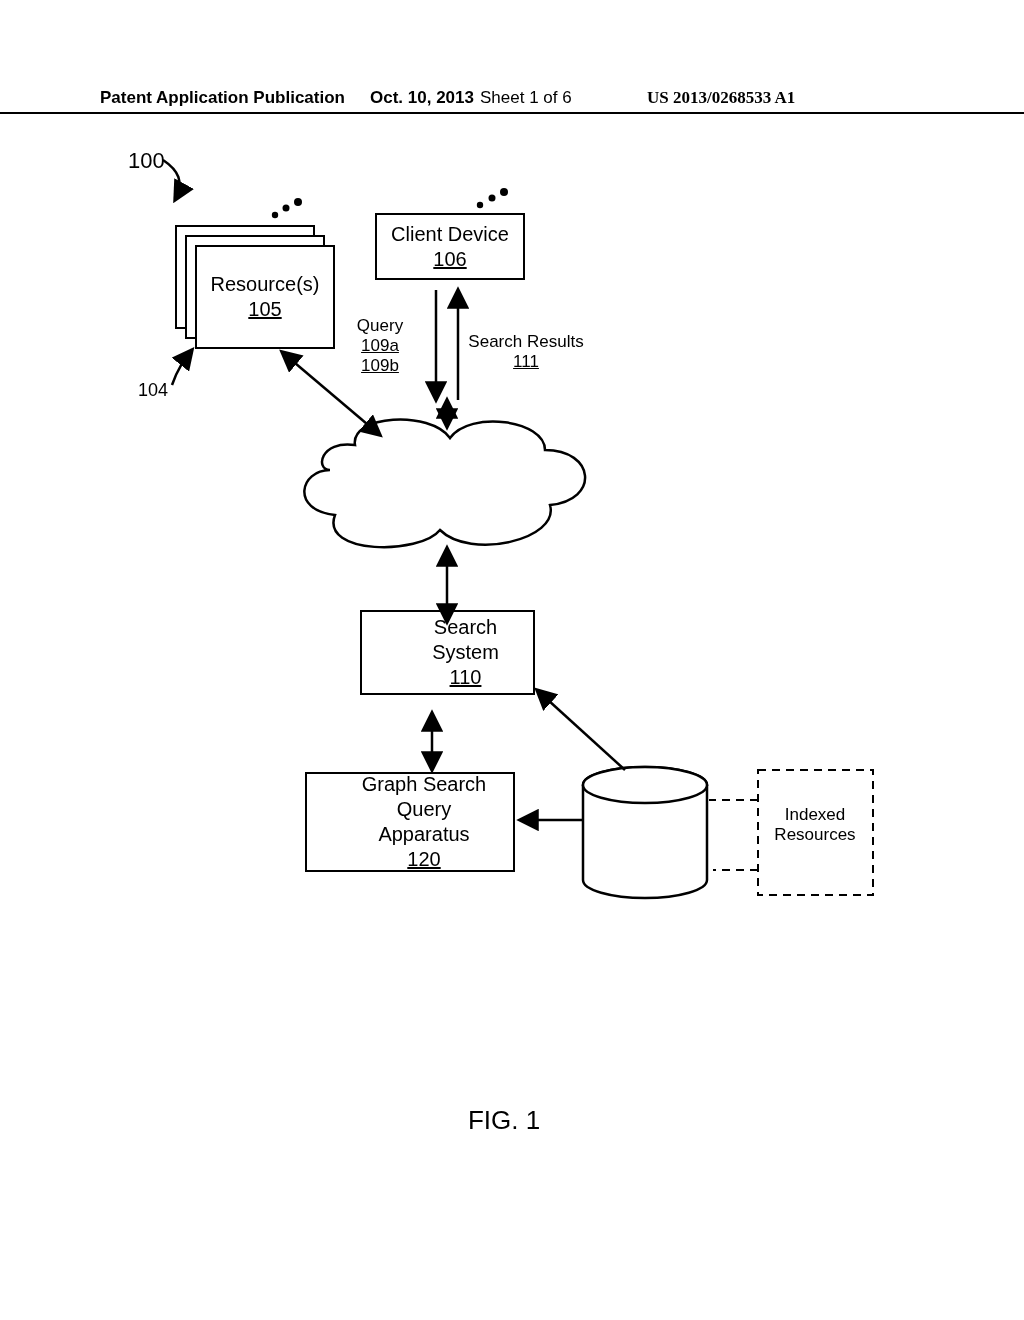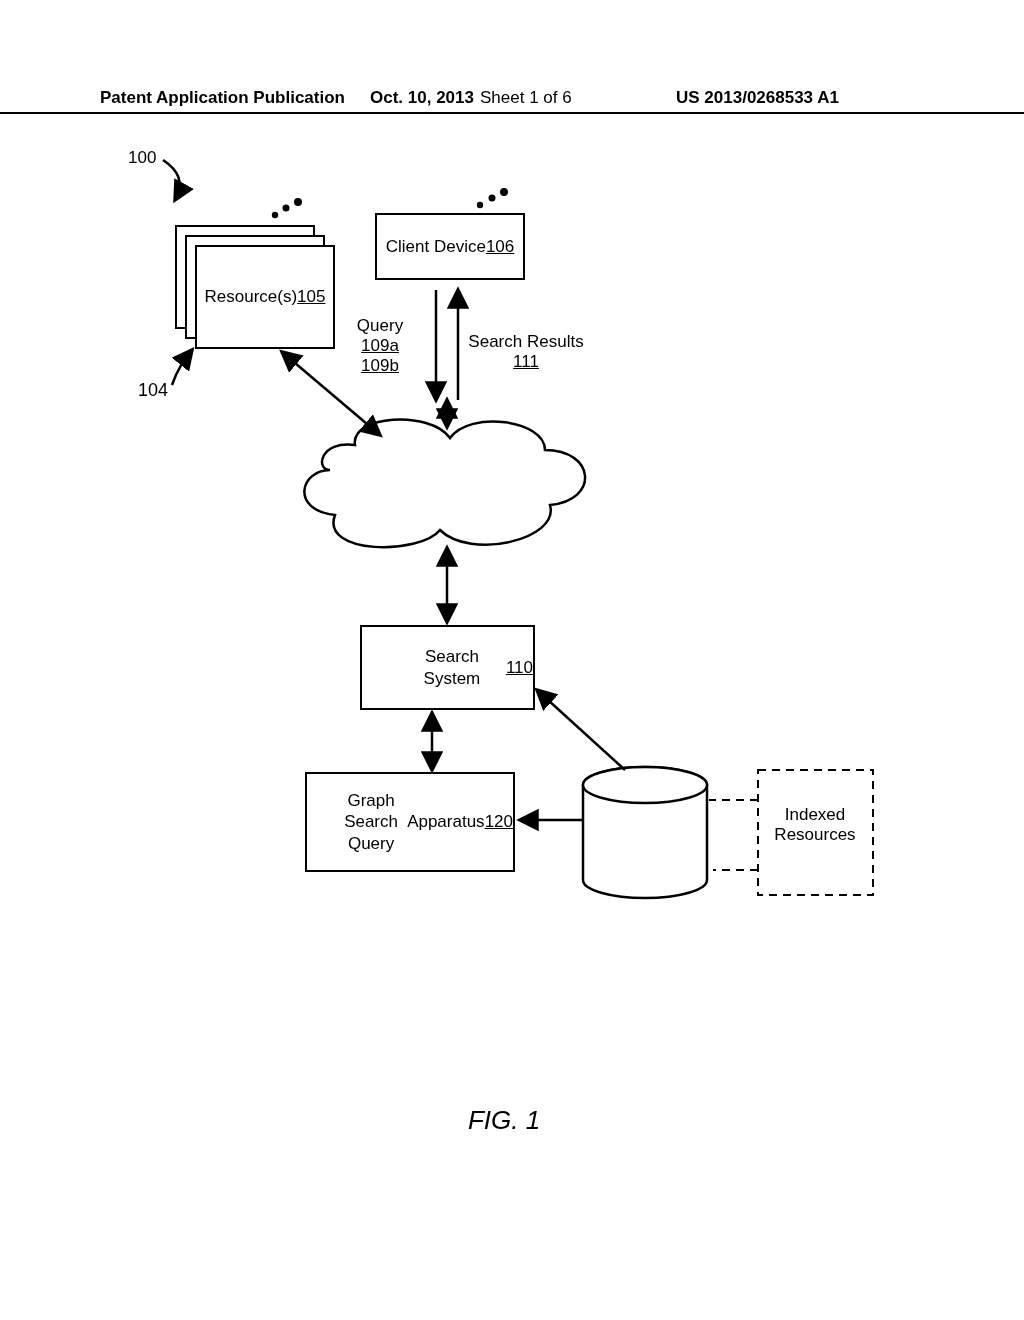--- a/index.html
+++ b/index.html
@@ -20,47 +20,46 @@
     left: 0;
     width: 1024px;
     height: 26px;
     border-bottom: 2px solid #000;
     font-weight: bold;
     font-size: 17px;
   }
   .hdr-left { position: absolute; left: 100px; }
   .hdr-mid  { position: absolute; left: 370px; }
   .hdr-sheet{ position: absolute; left: 480px; font-weight: normal; }
-  .hdr-right{ position: absolute; left: 676px; }
+  .hdr-right{ position: absolute; left: 647px; font-family: Liberation Serif, serif; }
   .fig-label {
     position: absolute;
     left: 0;
     width: 1008px;
     top: 1105px;
     text-align: center;
     font-size: 26px;
-    font-style: italic;
   }
 
   .diagram {
     position: absolute;
     left: 0; top: 0;
     width: 1024px;
     height: 1320px;
   }
   .box {
     position: absolute;
     border: 2.5px solid #000;
     background: #fff;
     text-align: center;
     display: flex;
-    flex-direction: row;
+    flex-direction: column;
     justify-content: center;
     align-items: center;
-    font-size: 17px;
+    font-size: 20px;
     line-height: 1.25;
   }
   .box .ref { text-decoration: underline; }
   .label {
     position: absolute;
     text-align: center;
     font-size: 17px;
   }
   .label .ref { text-decoration: underline; }
 
@@ -71,21 +70,21 @@
 
 <div class="page">
 
   <div class="header">
     <span class="hdr-left">Patent Application Publication</span>
     <span class="hdr-mid">Oct. 10, 2013</span>
     <span class="hdr-sheet">Sheet 1 of 6</span>
     <span class="hdr-right">US 2013/0268533 A1</span>
   </div>
 
-  <div class="label" style="left:128px; top:148px; font-size:17px;">100</div>
+  <div class="label" style="left:128px; top:148px; font-size:22px;">100</div>
 
   <div>
     <div class="box" style="left:175px; top:225px; width:140px; height:104px;"></div>
     <div class="box" style="left:185px; top:235px; width:140px; height:104px;"></div>
     <div class="box" style="left:195px; top:245px; width:140px; height:104px;">
       <span>Resource(s)</span>
       <span class="ref">105</span>
     </div>
   </div>
 
@@ -105,21 +104,21 @@
   <div class="label" style="left:456px; top:326px; width:140px; text-align:center;margin-top:6px;">
     <span>Search Results</span><br>
     <span class="ref">111</span>
   </div>
 
   <div class="label" style="left:346px; top:445px; width:200px; text-align:center;">
     <span>Network</span><br>
     <span class="ref">102</span>
   </div>
 
-  <div class="box" style="left:360px; top:625px; width:175px; height:85px;padding-left:36px;">
+  <div class="box" style="left:360px; top:610px; width:175px; height:85px;padding-left:36px;">
     <span>Search System</span>
     <span class="ref">110</span>
   </div>
 
   <div class="box" style="left:305px; top:772px; width:210px; height:100px;padding-left:28px;">
     <span>Graph Search Query</span>
     <span>Apparatus</span>
     <span class="ref">120</span>
   </div>
 

